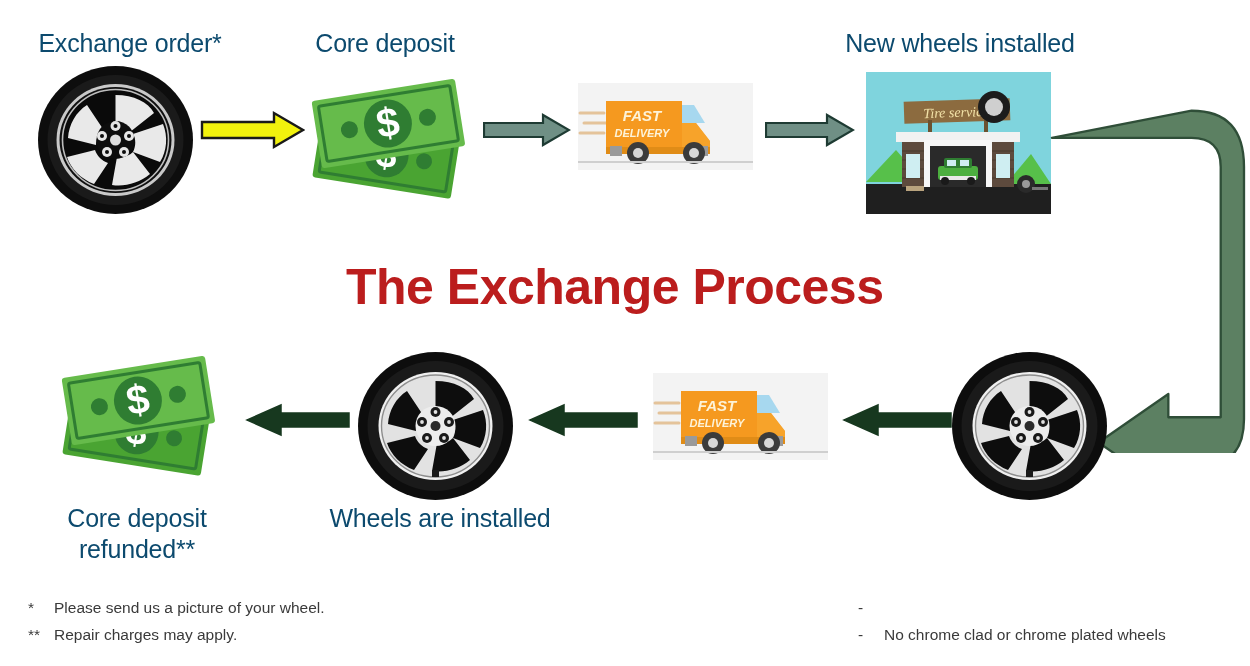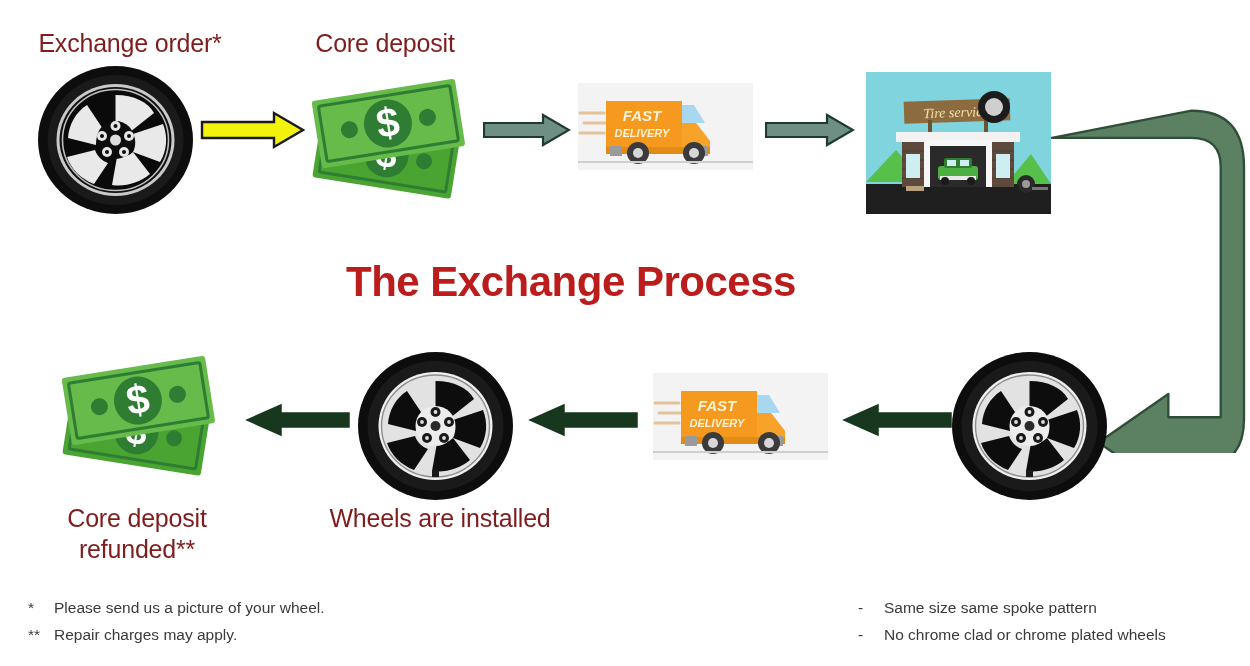--- a/index.html
+++ b/index.html
@@ -11,27 +11,27 @@
     overflow:hidden;
     position:relative;
   }
   .stage{position:absolute;left:0;top:0;width:1250px;height:666px;}
   .abs{position:absolute;}
 
   
   .label{
     font-size:25px;
     line-height:31px;
-    color:#7f1d1d;
+    color:#0c4a6e;
     text-align:center;
     white-space:pre-line;
     letter-spacing:-0.2px;
   }
   .title{
-    font-size:42px;
+    font-size:50px;
     font-weight:bold;
     color:#bb1d1d;
     letter-spacing:-0.5px;
     white-space:nowrap;
   }
   .note{
     font-size:15.5px;
     color:#3a3a3a;
     line-height:27px;
     white-space:pre;
@@ -57,20 +57,21 @@
 </style>
 </head>
 <body>
 
 <div class="stage">
 
   <div class="abs label" style="left:0px;top:28px;width:260px;">Exchange order*</div>
 
   <div class="abs label" style="left:275px;top:28px;width:220px;">Core deposit</div>
 
+  <div class="abs label" style="left:815px;top:28px;width:290px;">New wheels installed</div>
 
   <div class="wheel" style="left:38px;top:66px;">
     <svg width="155" height="148" viewBox="0 0 155 148">
       <ellipse cx="77.5" cy="74" rx="77.5" ry="74" fill="#0d0d0d"></ellipse>
       <ellipse cx="77.5" cy="74" rx="68" ry="65" fill="#1a1a1a"></ellipse>
       <ellipse cx="77.5" cy="74" rx="59" ry="56" fill="#c9c9c9"></ellipse>
       <ellipse cx="77.5" cy="74" rx="56" ry="53" fill="#101010"></ellipse>
       <ellipse cx="77.5" cy="74" rx="53" ry="50.5" fill="#0a0a0a" stroke="#bdbdbd" stroke-width="1.6"></ellipse>
 
       <g fill="#e9e9e9">
@@ -370,21 +371,20 @@
     </div>
     <div class="note note-row">
       <span class="note-mark">**</span>
       <span>Repair charges may apply.</span>
     </div>
   </div>
 
   <div class="abs" style="left:858px;top:594px;">
     <div class="note note-row">
       <span class="note-mark">-</span>
-      <span>Same size same spoke pattern</span>
     </div>
     <div class="note note-row">
       <span class="note-mark">-</span>
       <span>No chrome clad or chrome plated wheels</span>
     </div>
   </div>
 
 </div>
 
 </body></html>

